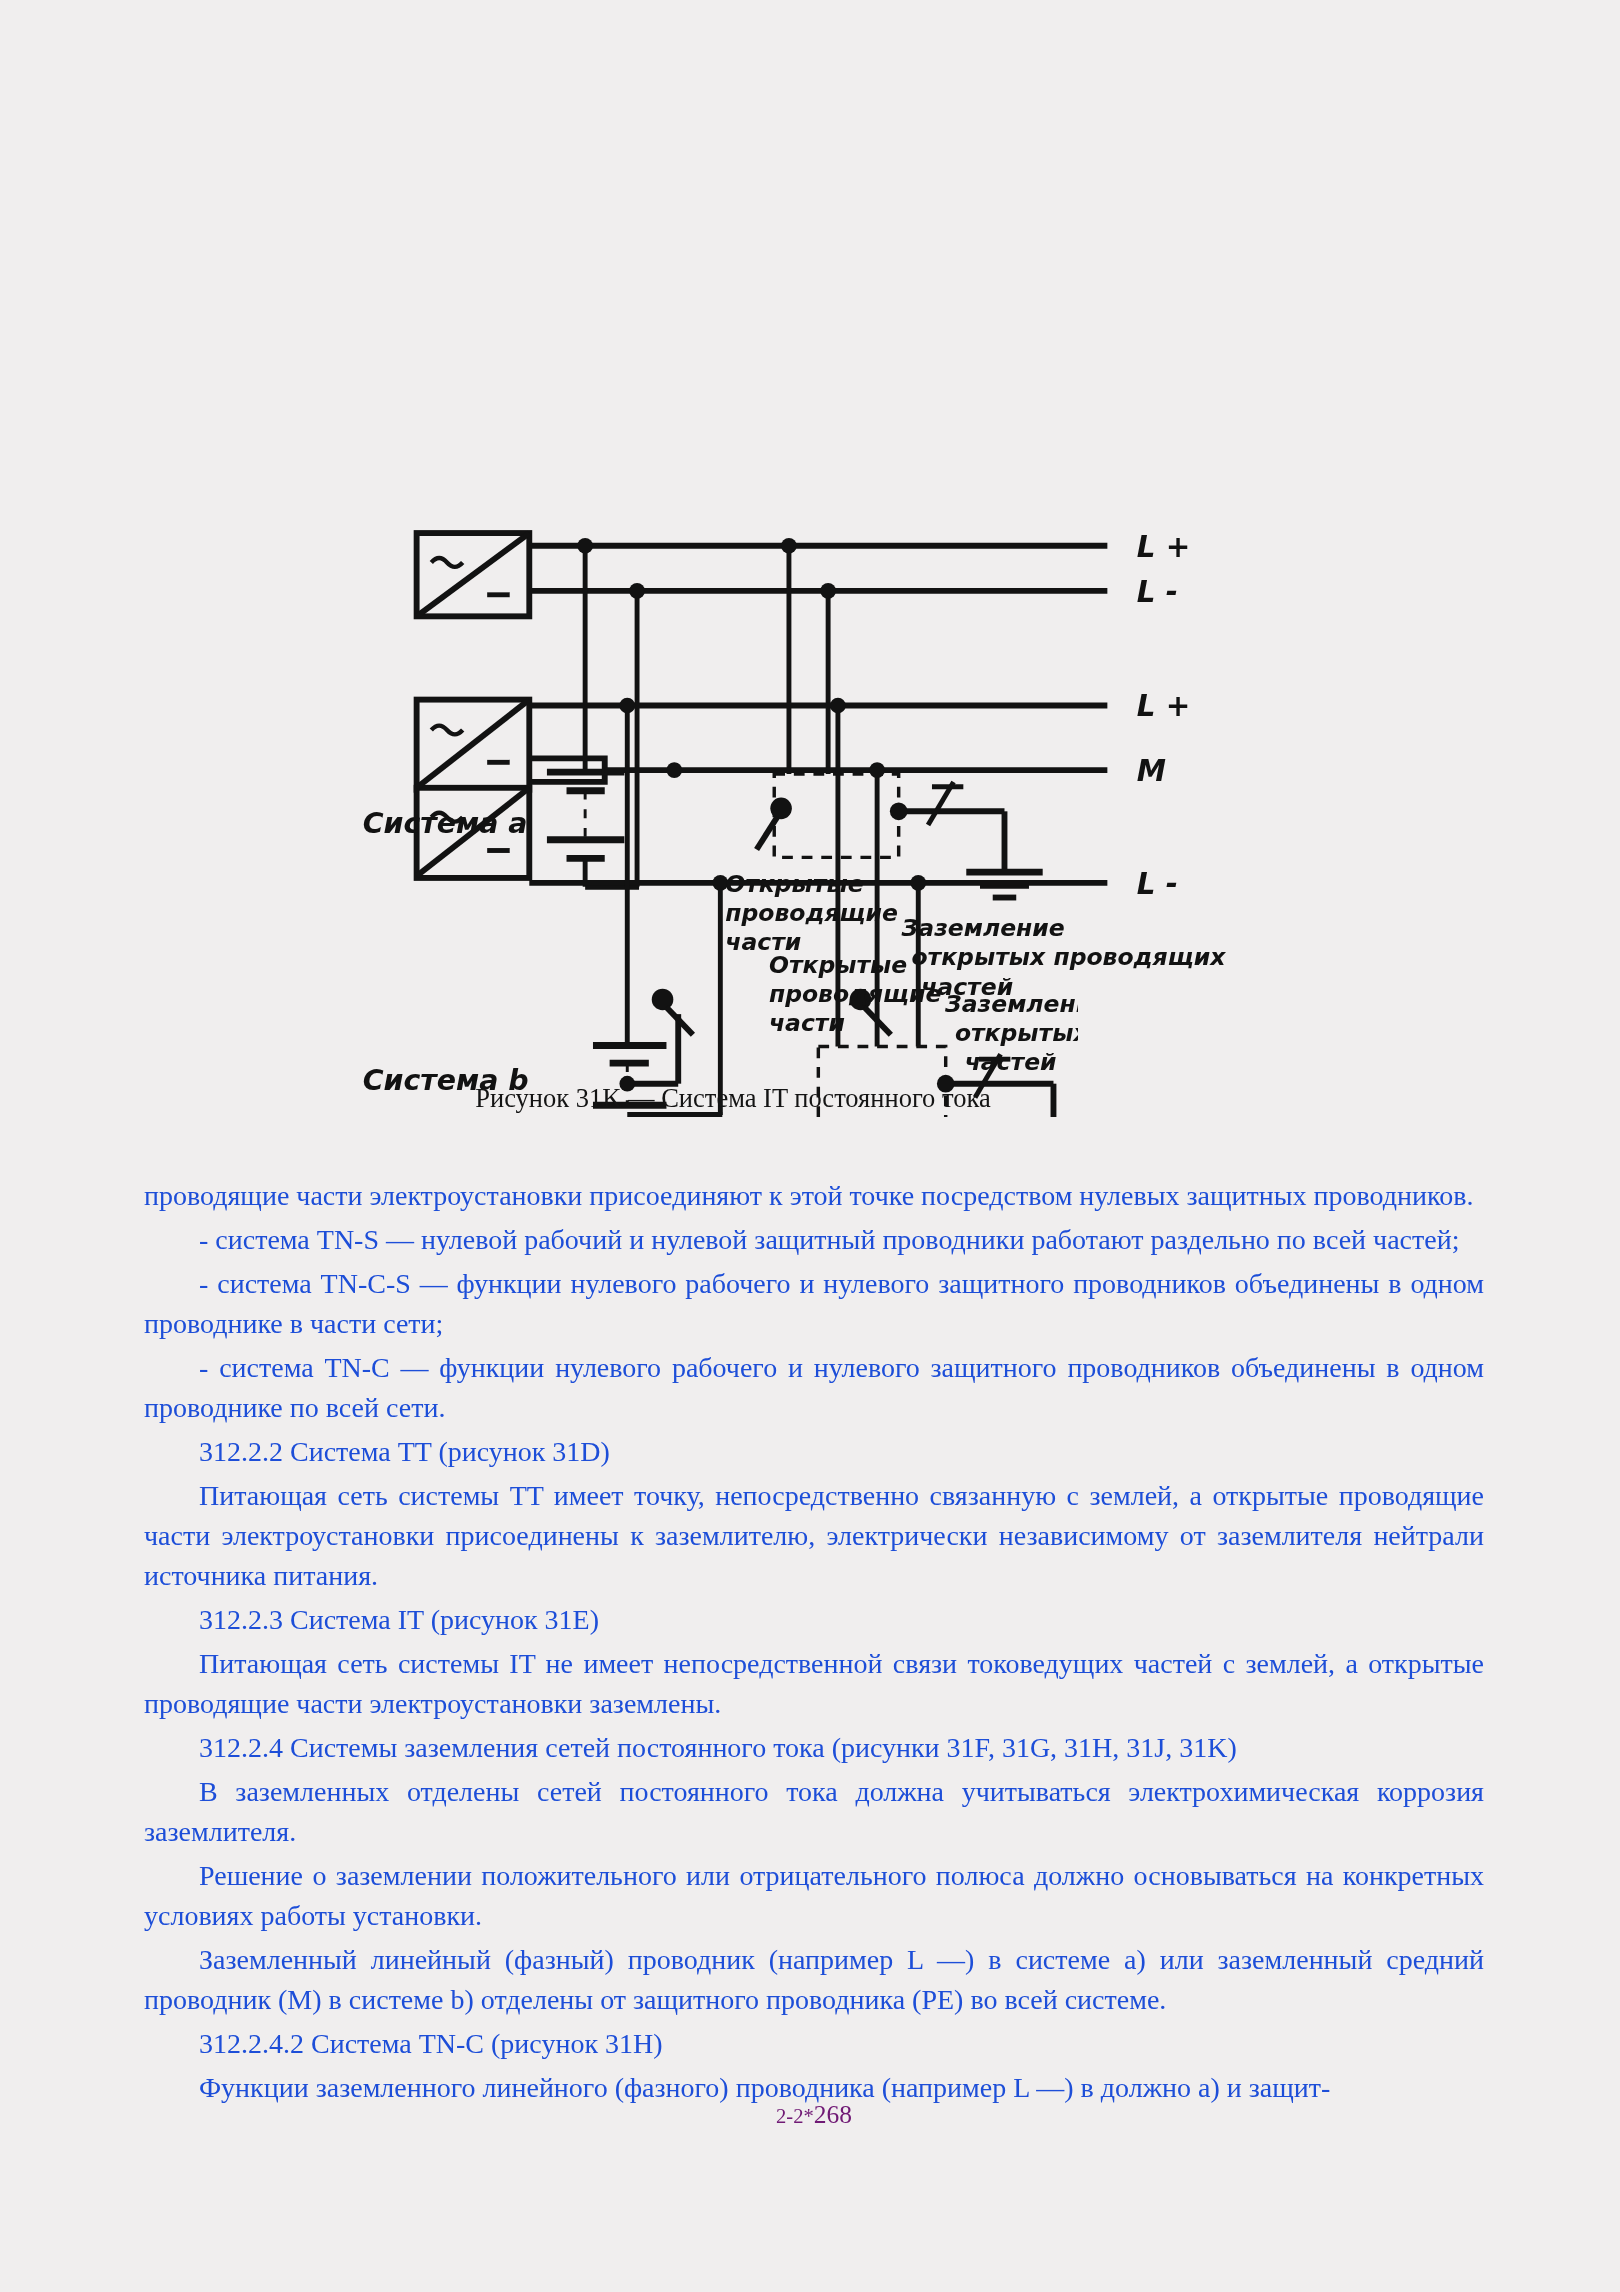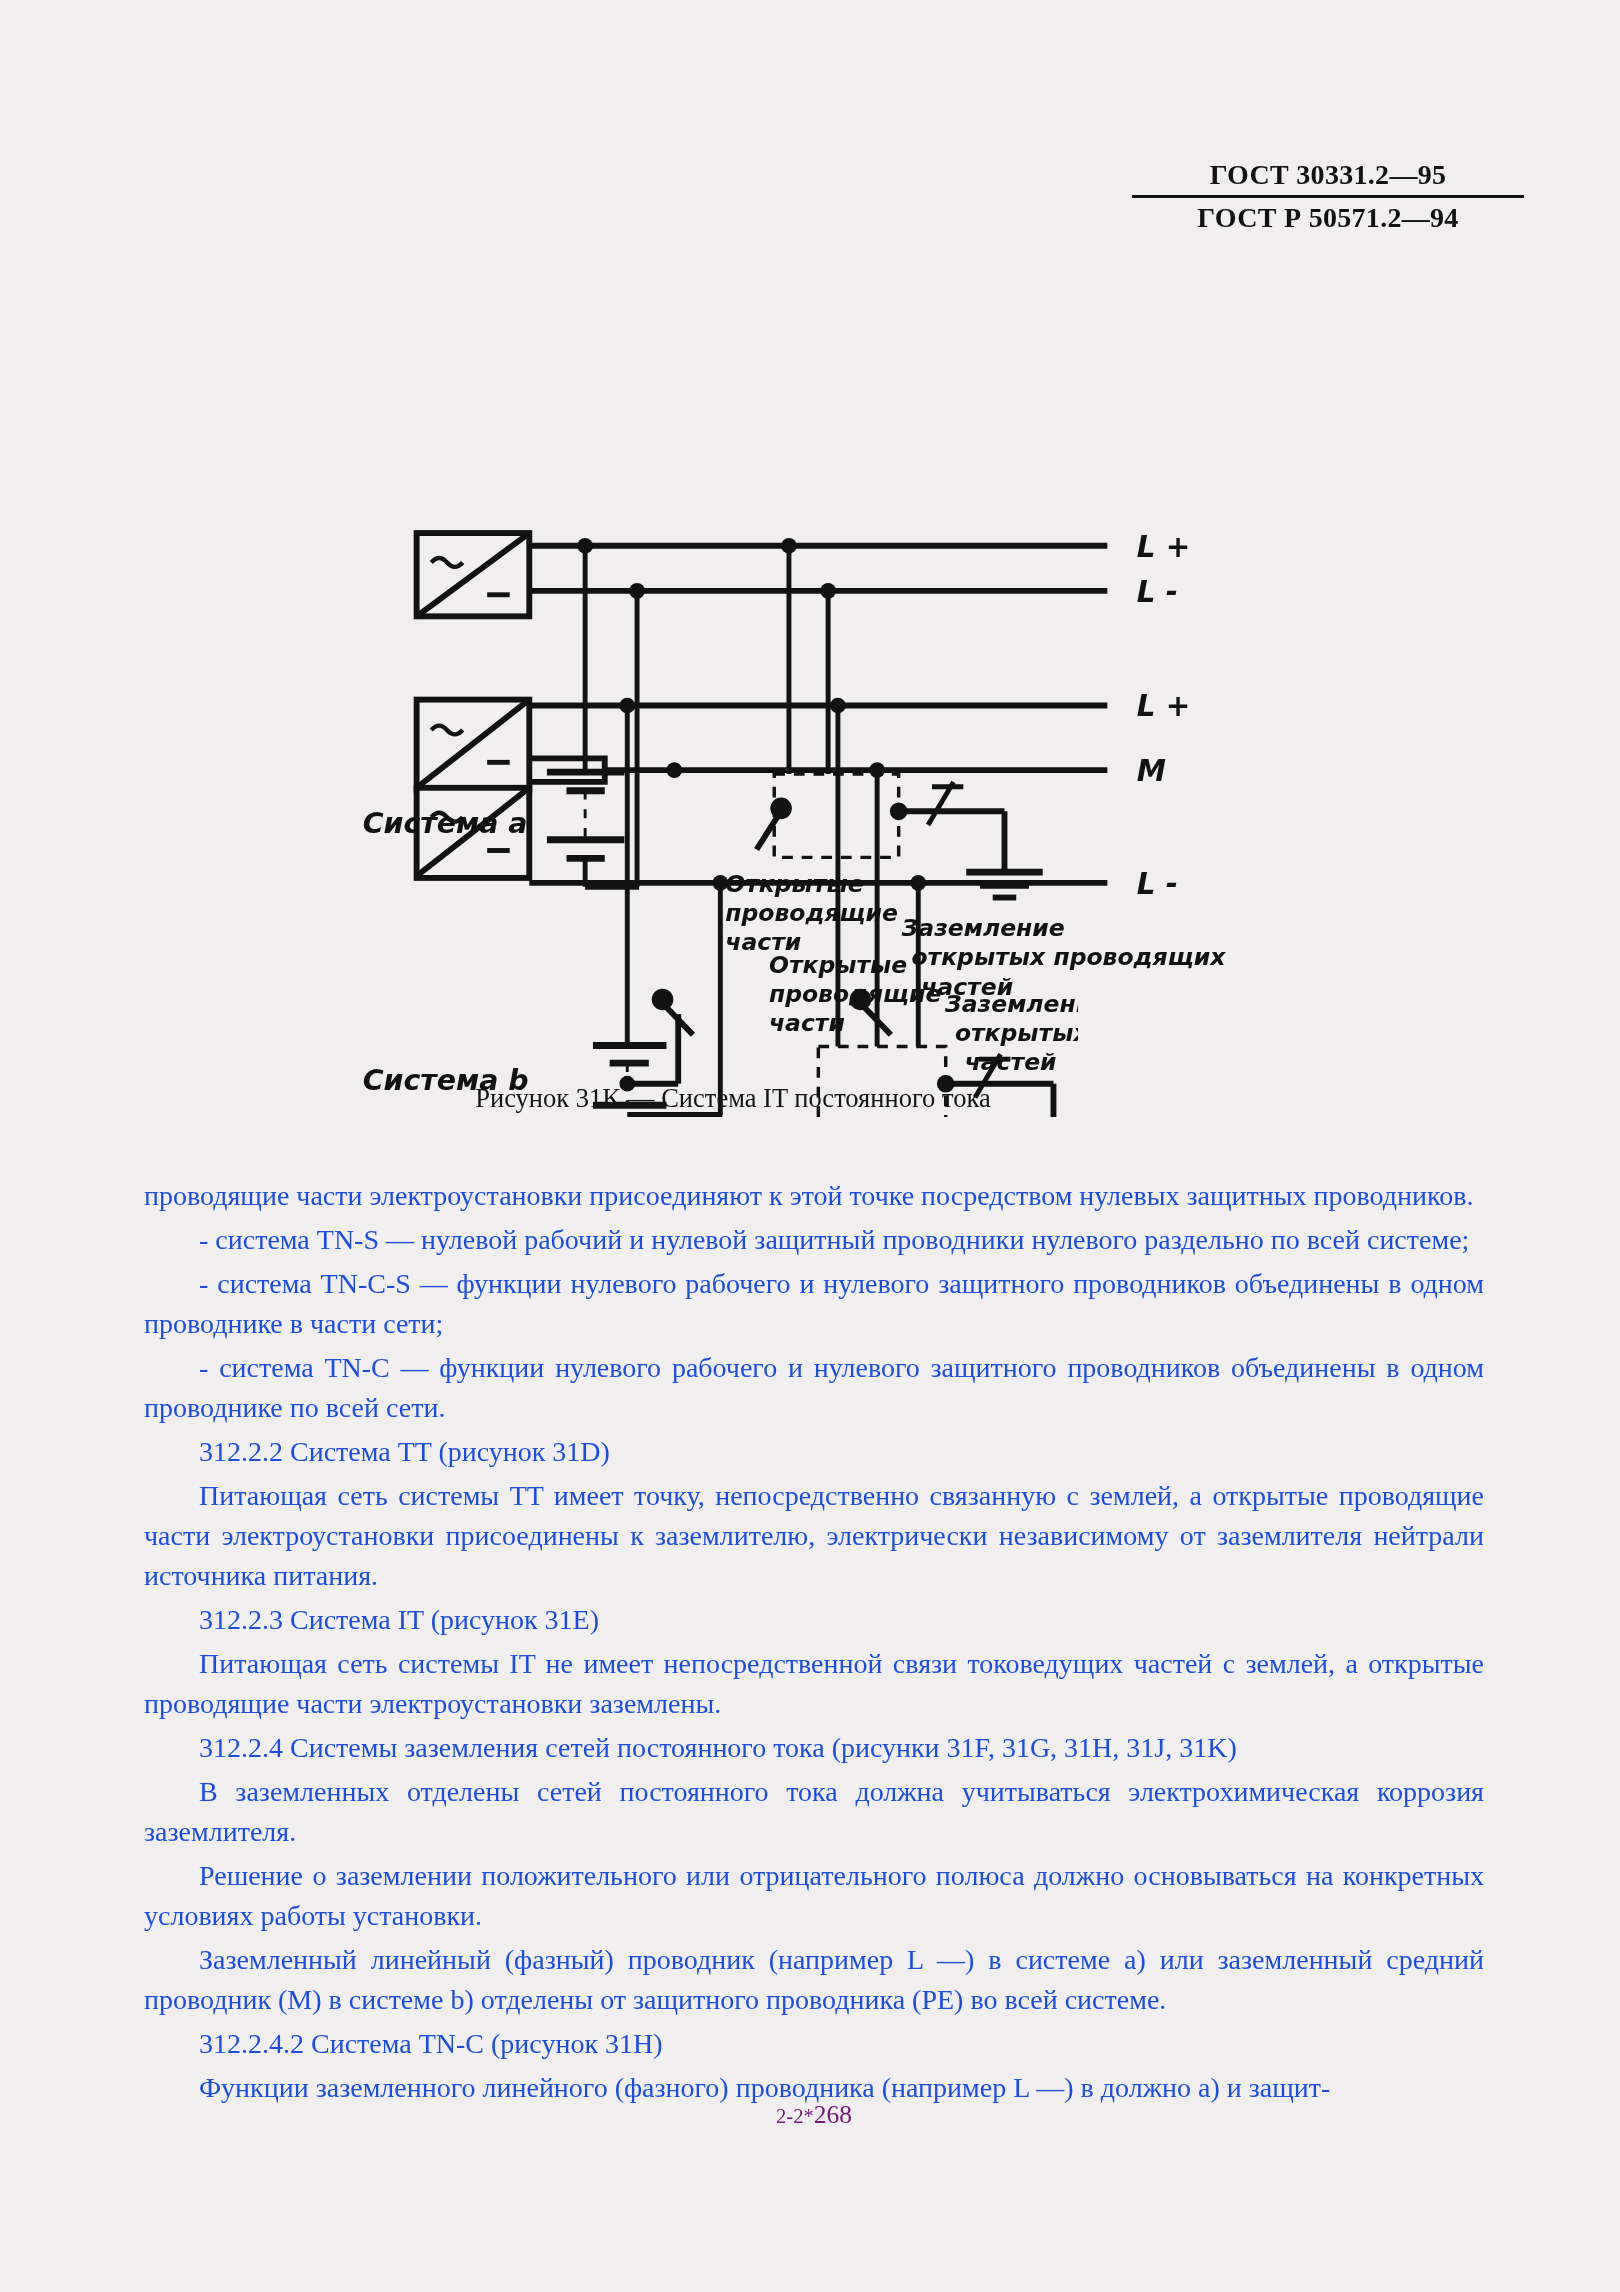--- a/index.html
+++ b/index.html
@@ -117,25 +117,20 @@
     font-weight: bold;
     font-size: 30px;
     fill: #121212;
   }
 </style>
 </head>
 <body>
 
 <div class="page">
 
-  <div class="header">
-    <div class="line1">ГОСТ 30331.2—95</div>
-    <div class="rule"></div>
-    <div class="line2">ГОСТ Р 50571.2—94</div>
-  </div>
 
   <div class="figure">
     <svg width="1620" height="872" viewBox="0 0 1653 890" xmlns="http://www.w3.org/2000/svg">
       <g stroke="#121212" fill="none" stroke-linecap="butt">
 
         <g>
 
           <rect x="425" y="294" width="115" height="85" stroke-width="6" fill="#f0eeee"></rect>
           <line x1="425" y1="379" x2="540" y2="294" stroke-width="6"></line>
 
@@ -272,21 +267,21 @@
       <text class="dsmall" x="965" y="62">Заземление</text>
       <text class="dsmall" x="975" y="92">открытых проводящих</text>
       <text class="dsmall" x="985" y="122">частей</text>
     </svg>
   </div>
 
   <div class="caption">Рисунок 31K — Система IT постоянного тока</div>
 
   <div class="body-text" id="body-text">
       <p class="noindent">проводящие части электроустановки присоединяют к этой точке посредством нулевых защитных проводников.</p>
-      <p class="indent">- система TN-S — нулевой рабочий и нулевой защитный проводники нулевого раздельно по всей системе;</p>
+      <p class="indent">- система TN-S — нулевой рабочий и нулевой защитный проводники работают раздельно по всей частей;</p>
       <p class="indent">- система TN-C-S — функции нулевого рабочего и нулевого защитного проводников объединены в одном проводнике в части сети;</p>
       <p class="indent">- система TN-C — функции нулевого рабочего и нулевого защитного проводников объединены в одном проводнике по всей сети.</p>
       <p class="indent">312.2.2 Система TT (рисунок 31D)</p>
       <p class="indent">Питающая сеть системы TT имеет точку, непосредственно связанную с землей, а открытые проводящие части электроустановки присоединены к заземлителю, электрически независимому от заземлителя нейтрали источника питания.</p>
       <p class="indent">312.2.3 Система IT (рисунок 31E)</p>
       <p class="indent">Питающая сеть системы IT не имеет непосредственной связи токоведущих частей с землей, а открытые проводящие части электроустановки заземлены.</p>
       <p class="indent">312.2.4 Системы заземления сетей постоянного тока (рисунки 31F, 31G, 31H, 31J, 31K)</p>
       <p class="indent">В заземленных отделены сетей постоянного тока должна учитываться электрохимическая коррозия заземлителя.</p>
       <p class="indent">Решение о заземлении положительного или отрицательного полюса должно основываться на конкретных условиях работы установки.</p>
       <p class="indent">Заземленный линейный (фазный) проводник (например L —) в системе a) или заземленный средний проводник (M) в системе b) отделены от защитного проводника (PE) во всей системе.</p>

